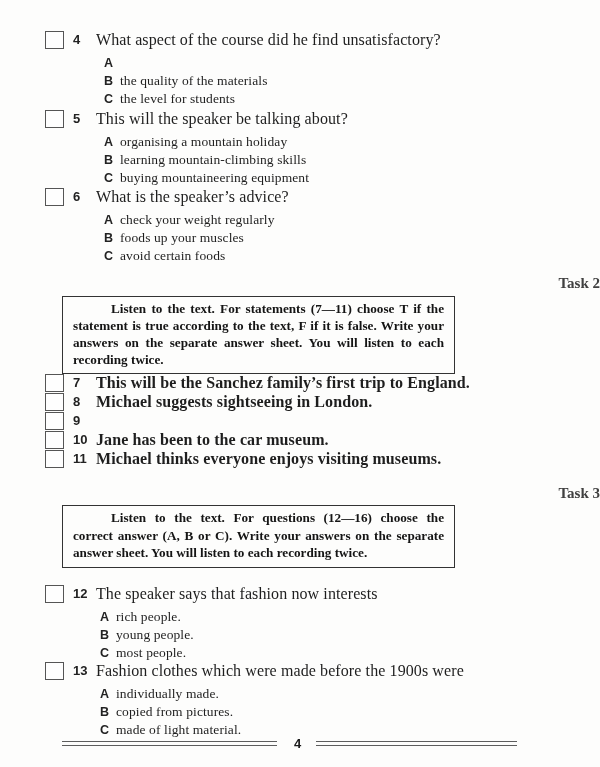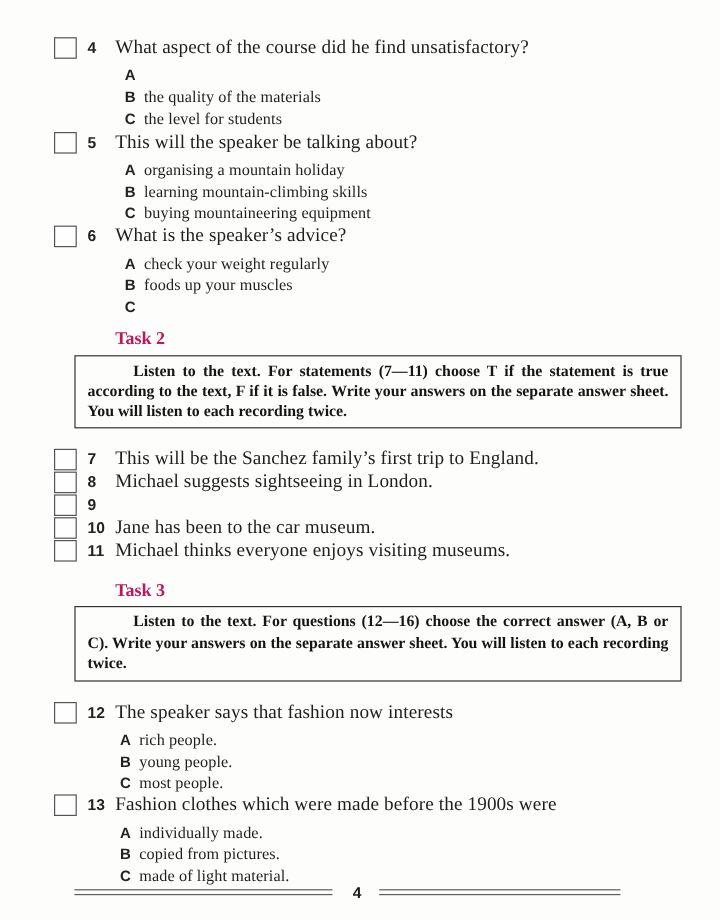--- a/index.html
+++ b/index.html
@@ -37,29 +37,30 @@
   .optletter {
     flex: 0 0 auto; width: 16px;
     font-family: "Liberation Sans", sans-serif;
     font-weight: 700; font-size: 12.5px; line-height: 18px;
     color: #222;
   }
   .opttext { font-size: 13.5px; letter-spacing: 0.1px; }
 
   .stmt { line-height: 19px; }
   .stmt .cb { margin-top: 0.5px; }
-  .stmt .qtext { line-height: 19px; }
+  .stmt .qtext { line-height: 19px; font-weight: bold; }
 
   .task-title {
     margin-left: 96px;
     font-weight: 700; font-size: 15px; line-height: 18px;
-    color: #be185d;
+    color: #404040;
+    text-align: right;
   }
   .instr-box {
-    margin-left: 62px; width: 506px;
+    margin-left: 62px; width: 393px;
     border: 1.5px solid #333;
     padding: 3px 10px 5px 10px;
     font-weight: 700; font-size: 13.2px; line-height: 17px;
     text-align: justify;
     text-indent: 38px;
     color: #151515;
     background: #fdfdfc;
   }
 
   .footer {
@@ -137,20 +138,21 @@
         <div class="opt">
           <span class="optletter">A</span>
           <span class="opttext">check your weight regularly</span>
         </div>
         <div class="opt">
           <span class="optletter">B</span>
           <span class="opttext">foods up your muscles</span>
         </div>
         <div class="opt">
           <span class="optletter">C</span>
+          <span class="opttext">avoid certain foods</span>
         </div>
       </div>
     </div>
   </div>
 
   <div class="sec" style="top:274px">
     <div class="task-title">Task 2</div>
   </div>
   <div class="sec" style="top:296px">
     <div class="instr-box">

